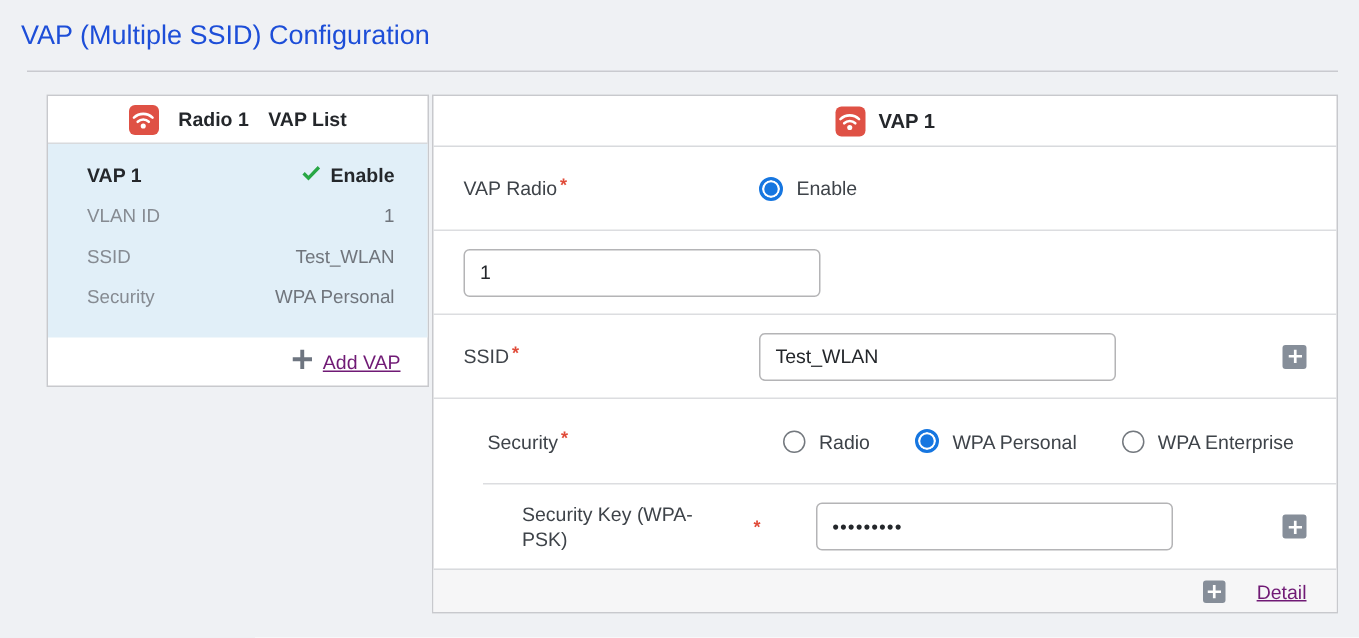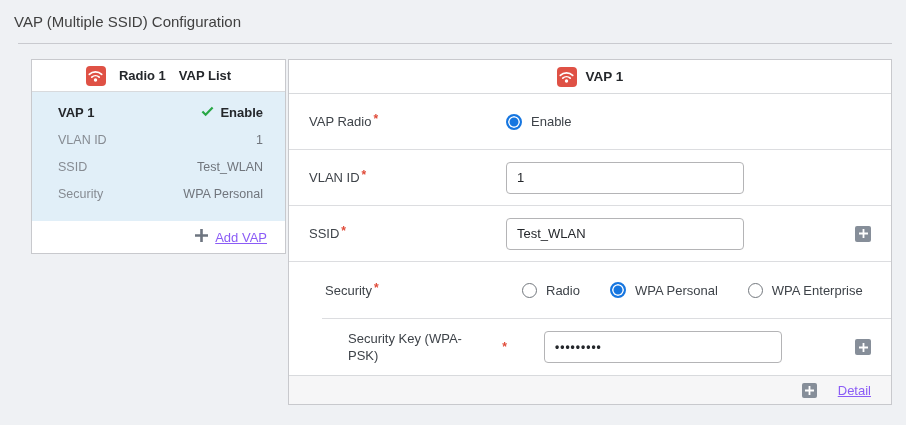--- a/index.html
+++ b/index.html
@@ -3,42 +3,42 @@
 <meta charset="utf-8">
 <style>
   * { box-sizing: border-box; }
   html,body { margin:0; padding:0; }
   body {
     width:906px; height:425px; overflow:hidden;
     background:#eff1f4;
     font-family:"Liberation Sans", sans-serif;
     font-size:13px; color:#3e4349;
   }
-  .page-title { padding:13px 14px 0 14px; font-size:15px; color:#404040; }
+  .page-title { padding:13px 14px 0 14px; font-size:18px; color:#1d4ed8; }
   .title-rule { border:0; border-top:1px solid #c9cacf; margin:13px 14px 0 18px; }
 
   .panels { display:flex; align-items:flex-start; margin:15px 14px 0 31px; gap:2px; }
   .panel { background:#ffffff; border:1px solid #c8c9cd; }
 
   
   .left-panel { width:255px; flex:none; }
   .lp-header { height:32px; display:flex; align-items:center; justify-content:center; gap:13px;
                border-bottom:1px solid #d8dadd; font-weight:bold; font-size:13px; color:#24272b; }
   .wifi-badge { width:20px; height:20px; border-radius:4px; background:#df5145;
                 display:inline-flex; align-items:center; justify-content:center; flex:none; }
   .vap-card { background:#e1eff8; padding:13px 22px 13px 26px; cursor:pointer; }
   .card-top { display:flex; justify-content:space-between; align-items:center;
               font-weight:bold; font-size:13px; color:#24272b; margin-bottom:7px; }
   .card-status { display:inline-flex; align-items:center; gap:6px; color:#24272b; }
   .card-row { display:flex; justify-content:space-between; font-size:12.5px; line-height:27px; }
   .cr-label { color:#868b92; }
   .cr-value { color:#70757c; }
   .add-row { height:32px; display:flex; align-items:center; justify-content:flex-end; padding-right:18px; }
   .add-vap { display:inline-flex; align-items:center; gap:7px; cursor:pointer; }
-  .link-text { color:#8b5cf6; text-decoration:underline; font-size:13px; }
+  .link-text { color:#701a75; text-decoration:underline; font-size:13px; }
 
   
   .right-panel { flex:1; }
   .rp-header { height:34px; display:flex; align-items:center; justify-content:center; gap:9px;
                border-bottom:1px solid #d8dadd; font-weight:bold; font-size:13.5px; color:#24272b; }
   .form-row { min-height:56px; display:flex; align-items:center; padding:0 20px;
               border-bottom:1px solid #dcdde0; }
   .form-row.no-border { border-bottom:none;padding-left:36px; }
   .row-label { width:197px; flex:none; color:#3e4349; }
   .required { color:#e04b39; position:relative; top:-3px; margin-left:2px; font-size:12px; font-weight:bold; }
@@ -138,21 +138,20 @@
 
       <div class="form-row">
         <span class="row-label"><span>VAP Radio</span><span class="required">*</span></span>
         <span class="radio-option">
           <span class="radio selected"></span>
           <span class="opt-label">Enable</span>
         </span>
       </div>
 
       <div class="form-row">
-        <span class="row-label"><span>VLAN ID</span><span class="required">*</span></span>
         <input class="text-input" type="text" value="1" style="">
       </div>
 
       <div class="form-row">
         <span class="row-label"><span>SSID</span><span class="required">*</span></span>
         <input class="text-input" type="text" value="Test_WLAN" style="">
         <span class="plus-btn">
           <span>
             <svg width="9" height="9" viewBox="0 0 10 10">
                 <path fill="#ffffff" d="M4 0h2v4h4v2H6v4H4V6H0V4h4z"></path>

